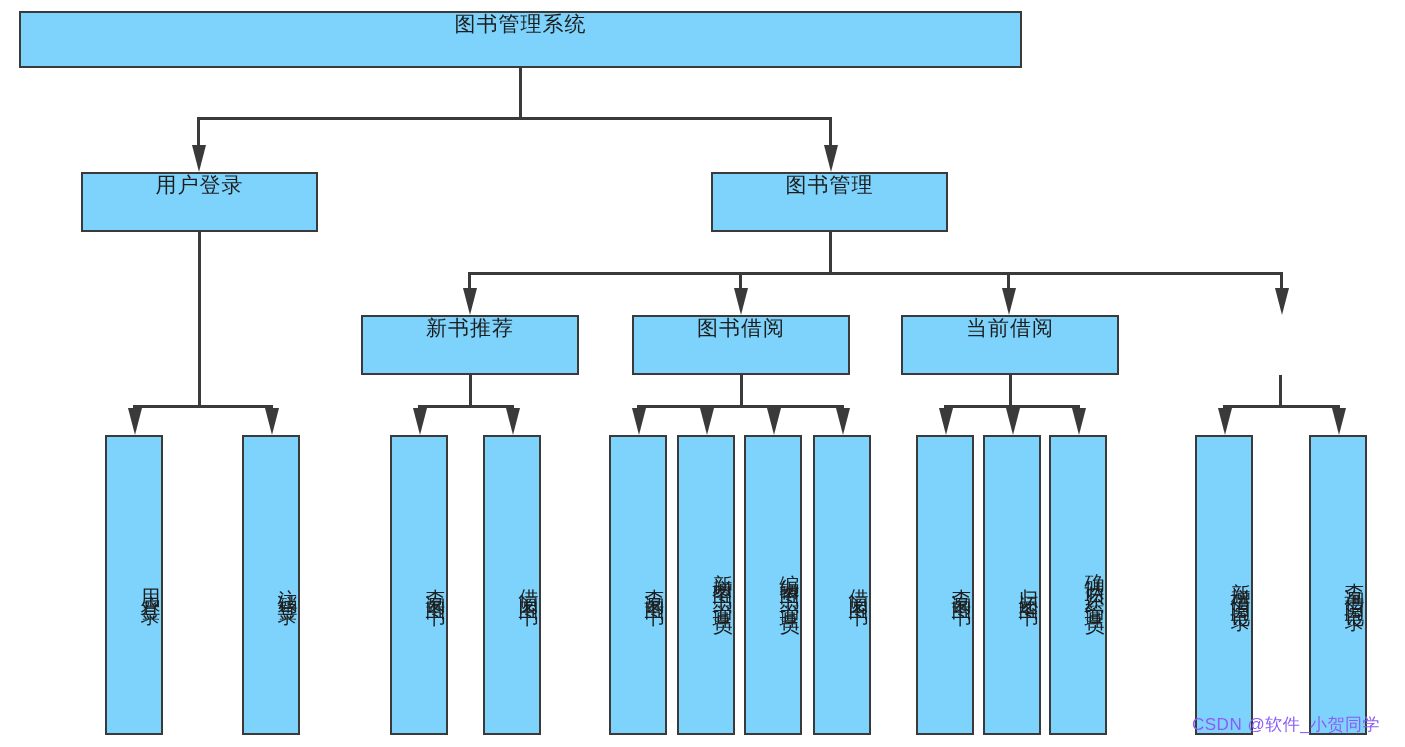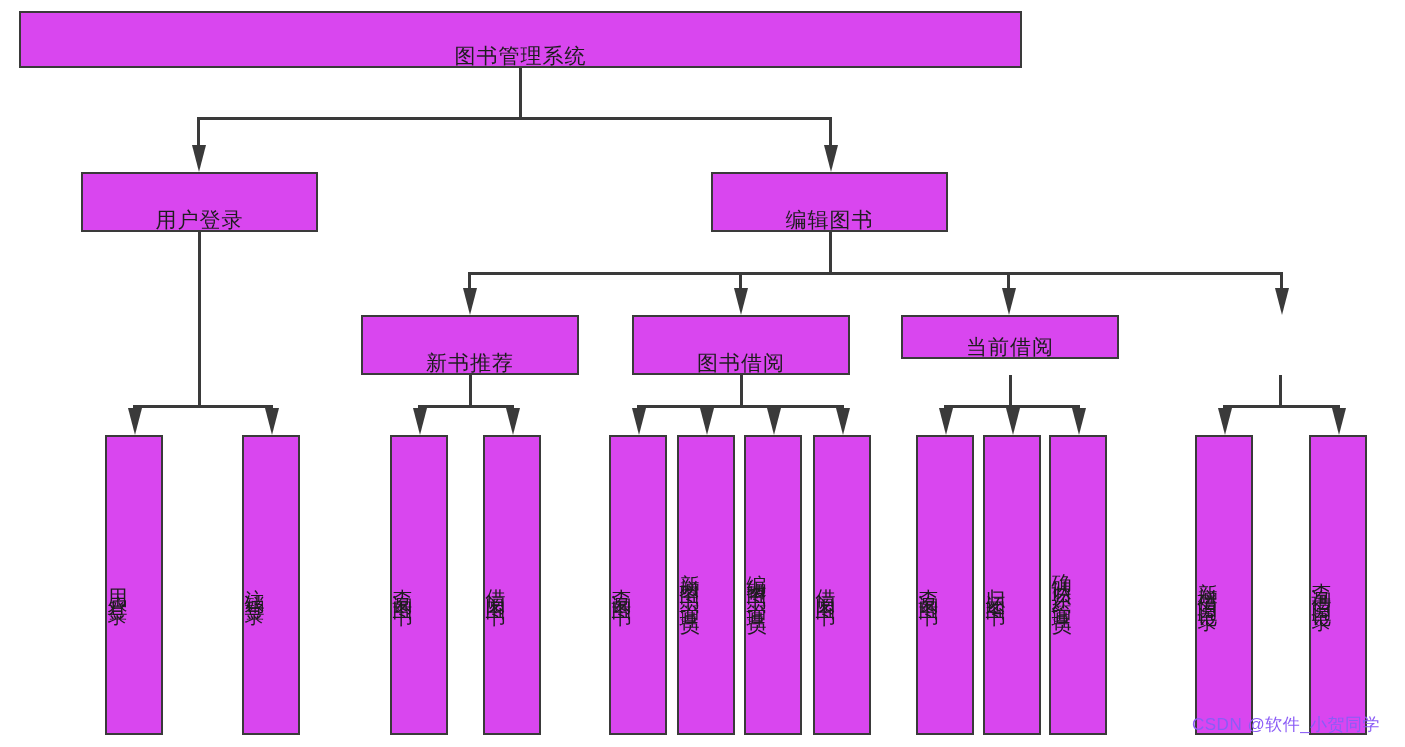--- a/index.html
+++ b/index.html
@@ -15,23 +15,23 @@
     width: 1405px;
     height: 747px;
     background: #ffffff;
     overflow: hidden;
   }
   
   .node {
     position: absolute;
     box-sizing: border-box;
     border: 2.5px solid #3a3a3a;
-    background: #d946ef;
+    background: #7dd3fc;
     display: flex;
-    align-items: flex-end;
+    align-items: flex-start;
     justify-content: center;
     color: #1d1d1d;
   }
   .node.h {                       
     font-size: 21px;
     letter-spacing: 1px;
     line-height: 1;
   }
   .node.v {                       
     writing-mode: vertical-rl;
@@ -86,21 +86,21 @@
   <div class="arrow" style="left:191.5px; top:145px;"></div>
 
   <div class="ln v" style="left:829px; top:117px; height:30px;"></div>
   <div class="arrow" style="left:823.5px; top:145px;"></div>
 
   <div class="node h" style="left:81px; top:172px; width:237px; height:60px;">
     <span>用户登录</span>
   </div>
 
   <div class="node h" style="left:711px; top:172px; width:237px; height:60px;">
-    <span>编辑图书</span>
+    <span>图书管理</span>
   </div>
 
   <div class="ln v" style="left:198px; top:232px; height:173px;"></div>
   <div class="ln h" style="left:133px; top:405px; width:139px;"></div>
   <div class="ln v" style="left:133px; top:405px; height:5px;"></div>
   <div class="arrow" style="left:127.5px; top:408px;"></div>
   <div class="ln v" style="left:270px; top:405px; height:5px;"></div>
   <div class="arrow" style="left:264.5px; top:408px;"></div>
 
   <div class="ln v" style="left:829px; top:232px; height:40px;"></div>
@@ -117,21 +117,21 @@
 
   <div class="ln v" style="left:1280px; top:272px; height:18px;"></div>
   <div class="arrow" style="left:1274.5px; top:288px;"></div>
 
   <div class="node h" style="left:361px; top:315px; width:218px; height:60px;">
     <span>新书推荐</span>
   </div>
   <div class="node h" style="left:632px; top:315px; width:218px; height:60px;">
     <span>图书借阅</span>
   </div>
-  <div class="node h" style="left:901px; top:315px; width:218px; height:44px;">
+  <div class="node h" style="left:901px; top:315px; width:218px; height:60px;">
     <span>当前借阅</span>
   </div>
 
   <div class="ln v" style="left:469px; top:375px; height:30px;"></div>
   <div class="ln h" style="left:418px; top:405px; width:95px;"></div>
   <div class="ln v" style="left:418px; top:405px; height:5px;"></div>
   <div class="arrow" style="left:412.5px; top:408px;"></div>
   <div class="ln v" style="left:511px; top:405px; height:5px;"></div>
   <div class="arrow" style="left:505.5px; top:408px;"></div>
 

